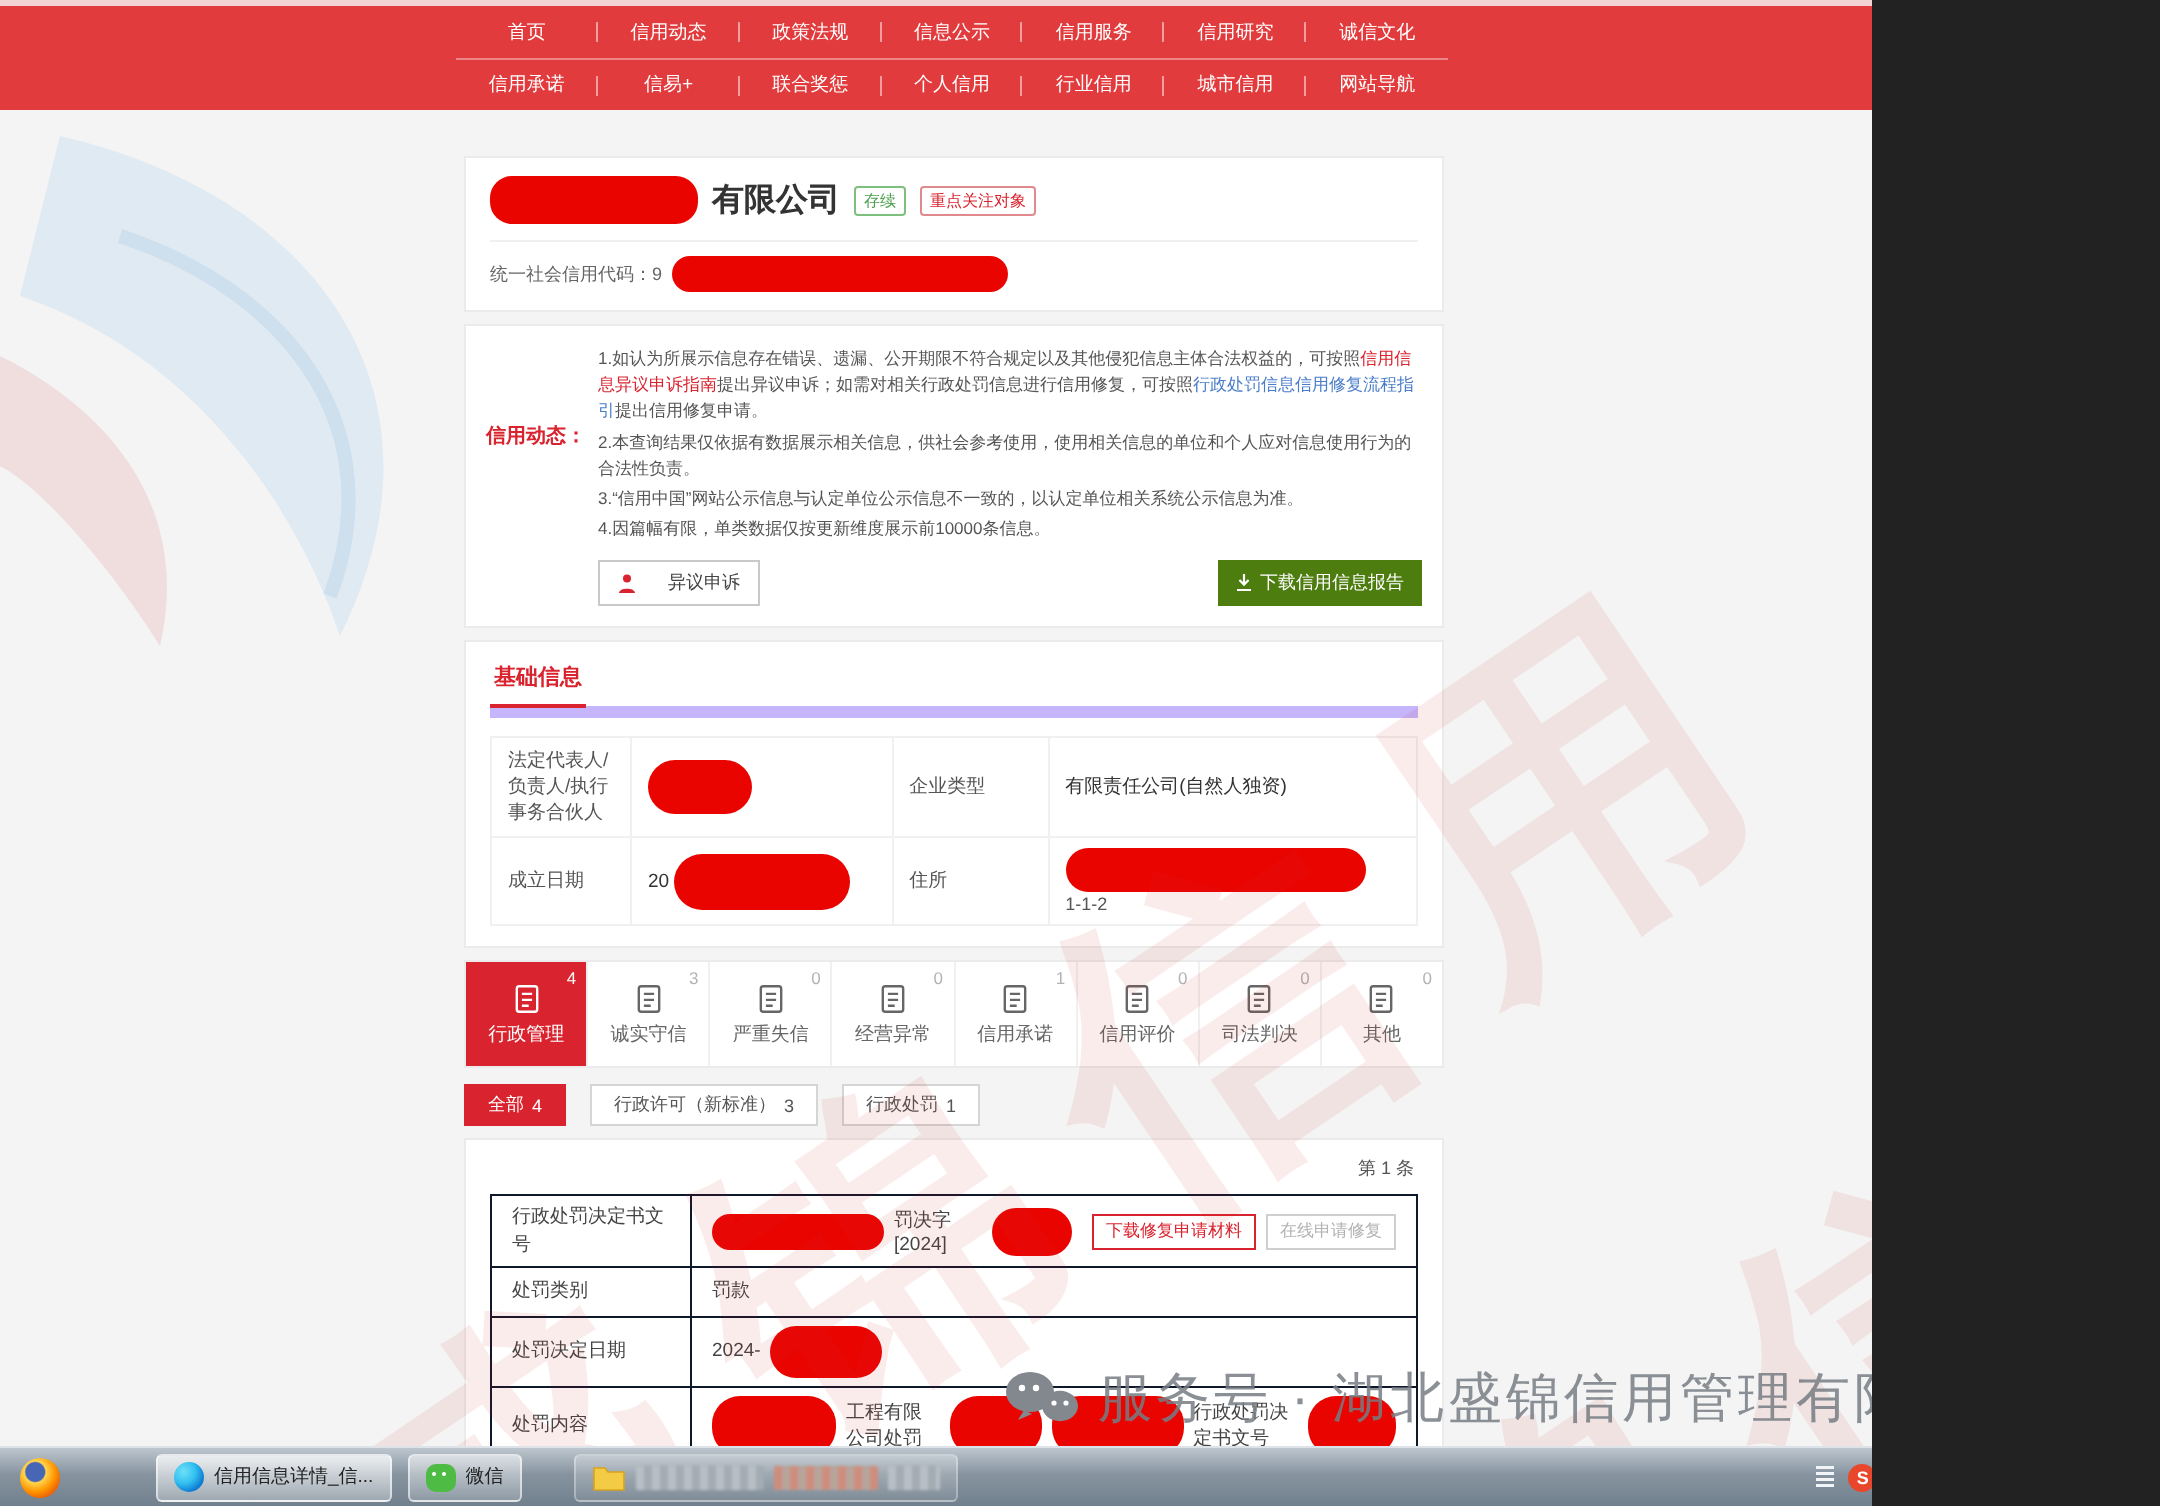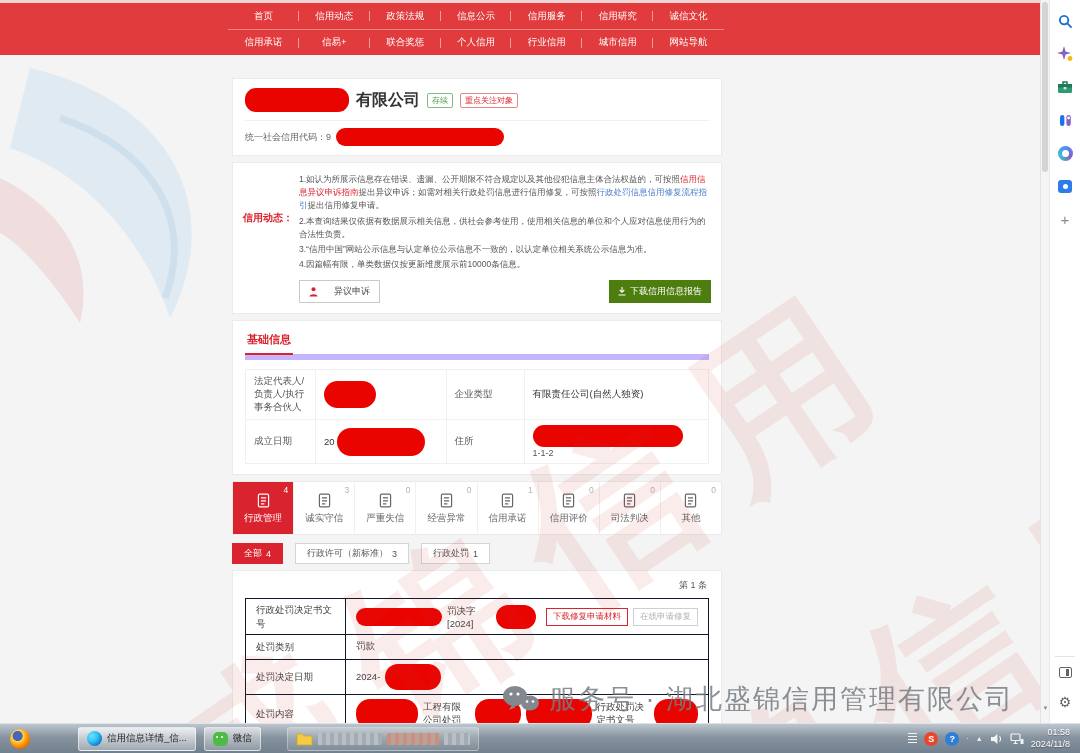--- a/index.html
+++ b/index.html
@@ -1,17 +1,17 @@
 <!DOCTYPE html>
 <html><head>
 <meta charset="utf-8">
 <style>
   html,body{margin:0;padding:0;background:#222;}
   *{box-sizing:border-box;}
-  .screen{position:relative;width:1080px;height:753px;overflow:hidden;background:#f4f4f4;
+  .screen{position:relative;width:936px;height:753px;overflow:hidden;background:#f4f4f4;
           font-family:"Liberation Sans","DejaVu Sans",sans-serif;color:#333;}
 
   
   .viewport{position:absolute;left:0;top:0;width:1040px;height:723px;overflow:hidden;background:#f4f4f4;}
   .top-strip{position:absolute;left:0;top:0;width:100%;height:3px;background:#f3d4d4;}
   .topnav{position:absolute;left:0;top:3px;width:100%;height:52px;background:#e23b3d;z-index:4;}
   .nav-inner{margin-left:228px;width:496px;}
   .nav-row{display:flex;height:26px;align-items:stretch;}
   .nav-row.second{border-top:1px solid rgba(255,255,255,.38);}
   .nav-item{flex:1;position:relative;display:flex;align-items:center;justify-content:center;

